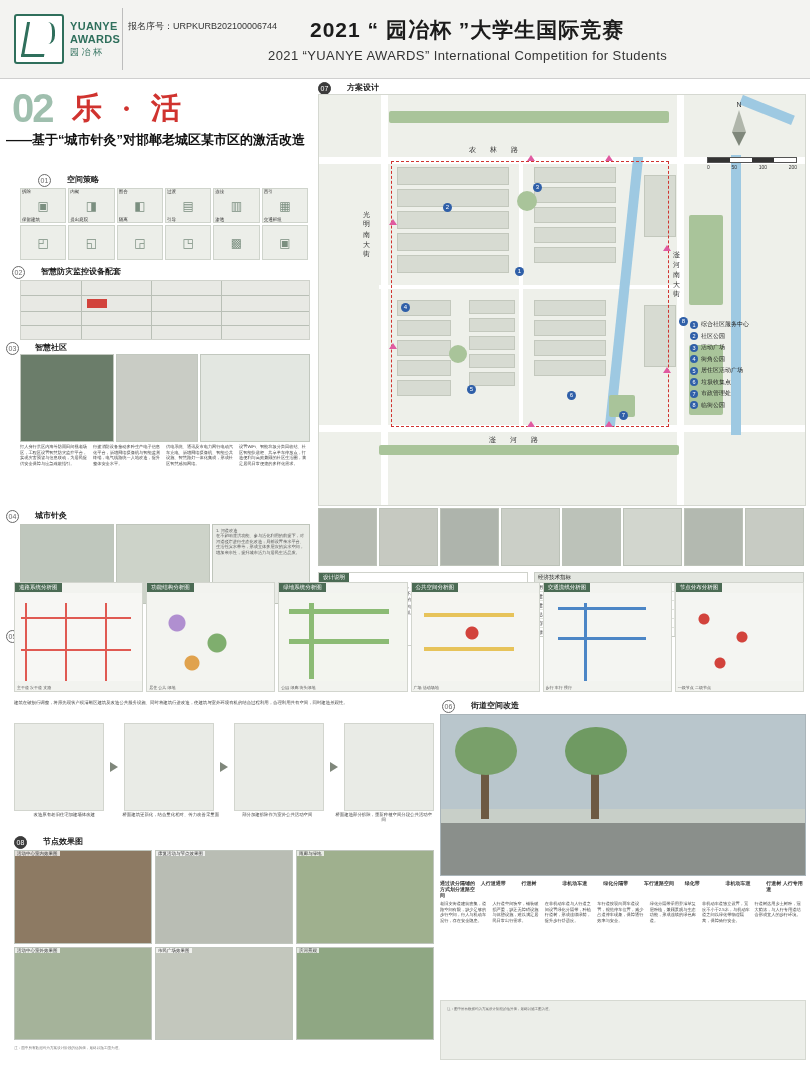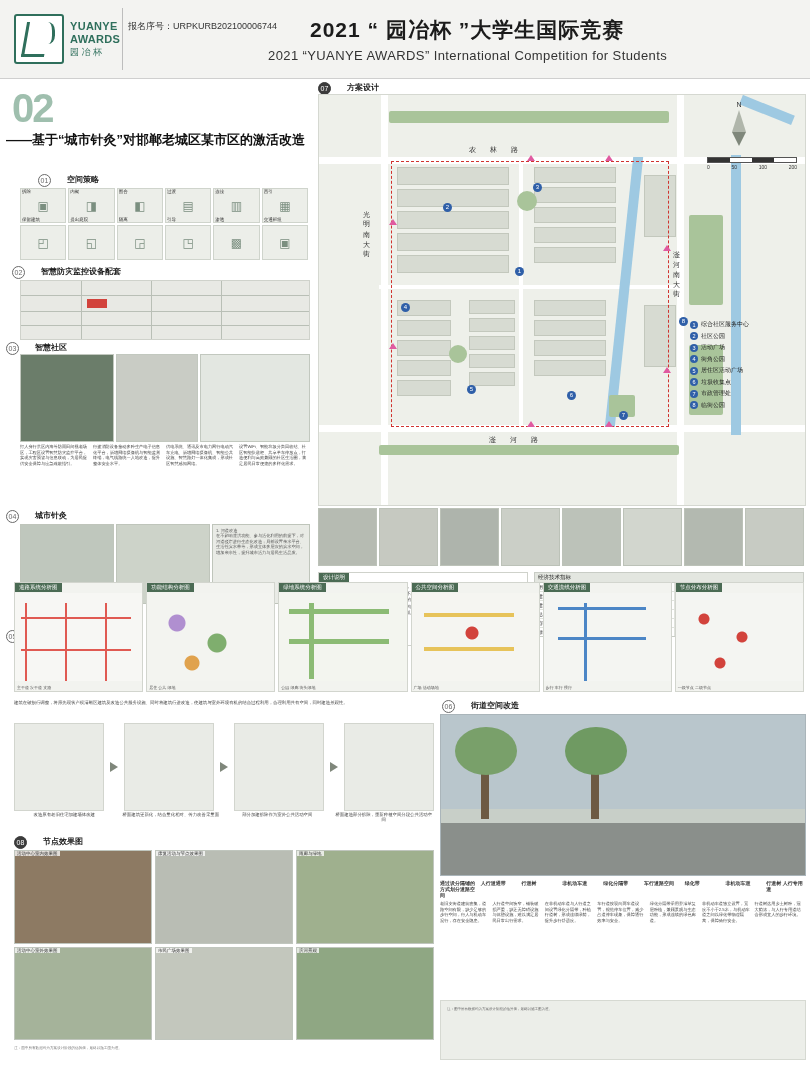--- a/index.html
+++ b/index.html
@@ -142,20 +142,21 @@
     </div>
     <div class="hdr-divider"></div>
     <div class="code">报名序号：URPKURB202100006744</div>
     <div class="title-cn">2021 “ 园冶杯 ”大学生国际竞赛</div>
     <div class="title-en">2021 “YUANYE AWARDS” International Competition for  Students</div>
   </div>
 
   <div id="left">
 
     <div class="big02">02</div>
+    <div class="titlecn">乐 · 活</div>
     <div class="subtitle">——基于“城市针灸”对邯郸老城区某市区的激活改造</div>
 
     <div class="sec-title" style="position:absolute;left:0;top:90px;margin-left:32px;">
       <span class="sec-num">01</span>
       <span>空间策略</span>
     </div>
     <div class="grid-strategy">
       <div class="gs-cell">
           <span class="gs-t">拆除</span>
           <span class="gs-g">▣</span>

